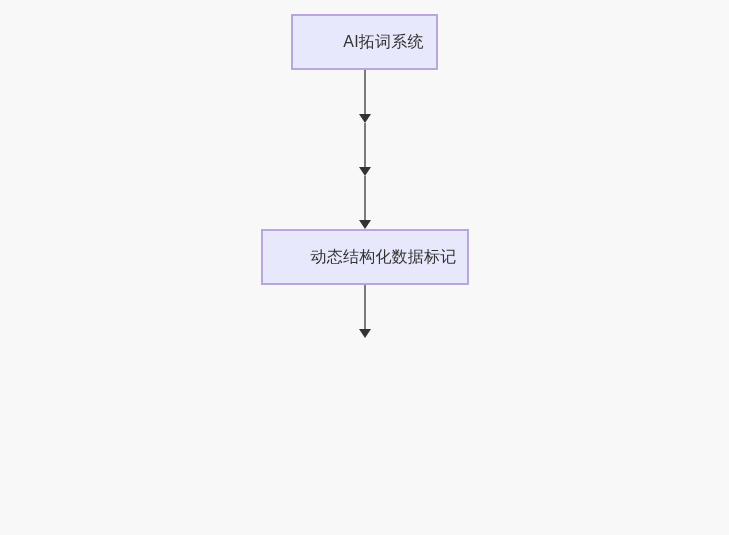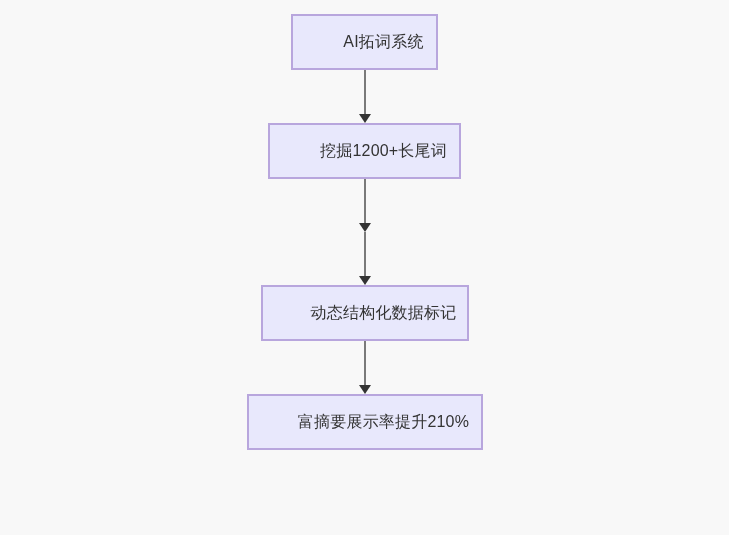--- a/index.html
+++ b/index.html
@@ -87,23 +87,20 @@
 
     <div class="node node-w1">
       <span>AI拓词系统</span>
     </div>
 
     <div class="connector">
       <span class="line"></span>
       <span class="arrowhead"></span>
     </div>
 
-    <div class="node node-w2">
-      <span>挖掘1200+长尾词</span>
-    </div>
 
     <div class="connector">
       <span class="line"></span>
       <span class="arrowhead"></span>
     </div>
 
 
     <div class="connector">
       <span class="line"></span>
       <span class="arrowhead"></span>
@@ -111,18 +108,15 @@
 
     <div class="node node-w4">
       <span>动态结构化数据标记</span>
     </div>
 
     <div class="connector">
       <span class="line"></span>
       <span class="arrowhead"></span>
     </div>
 
-    <div class="node node-w5">
-      <span>富摘要展示率提升210%</span>
-    </div>
 
   </div>
 </div>
 
 </body></html>

